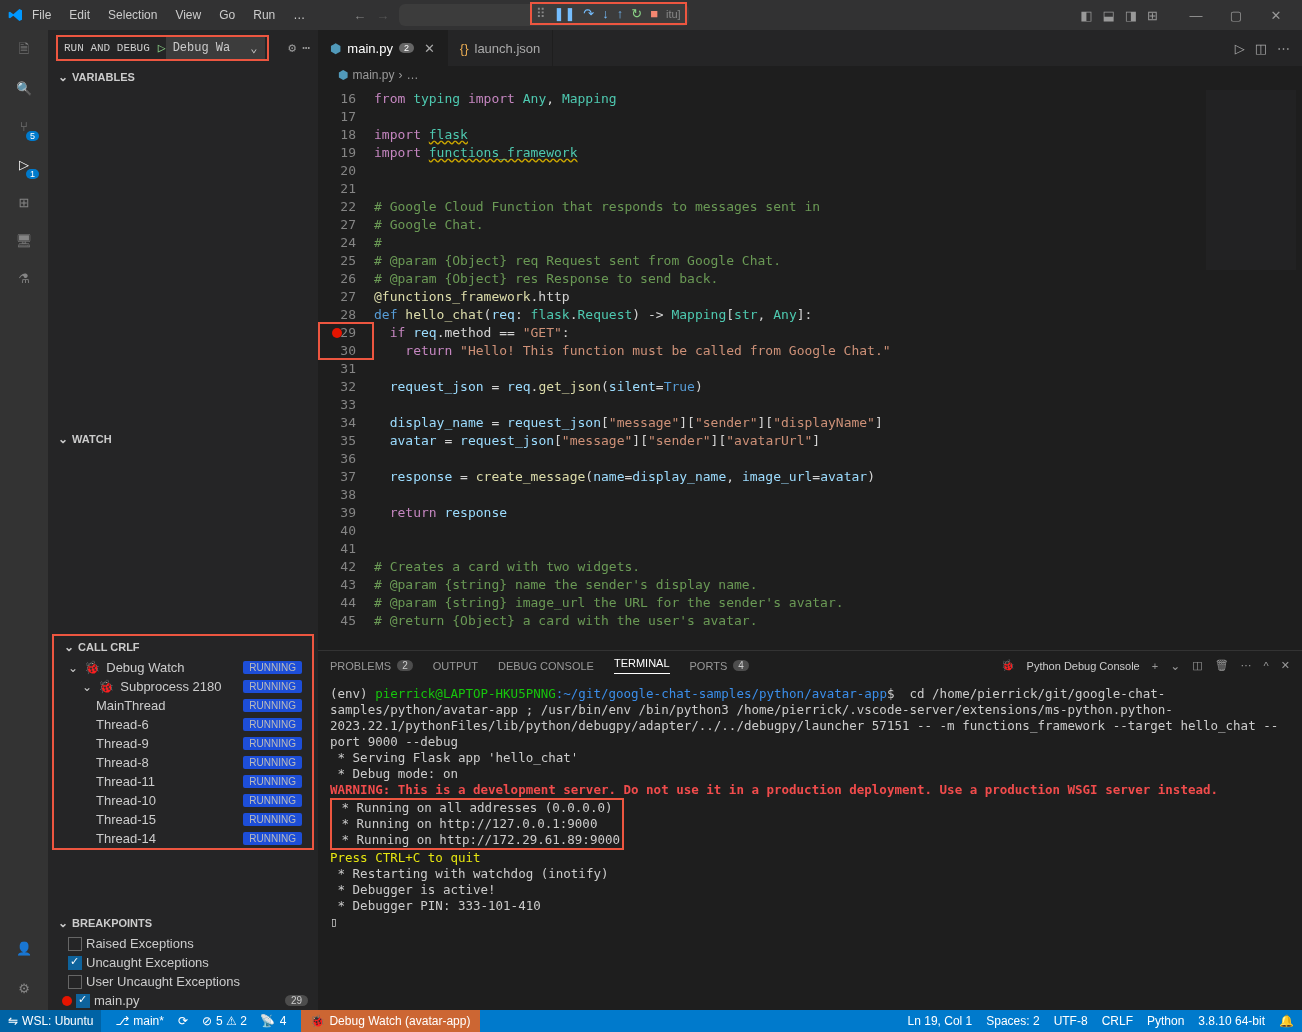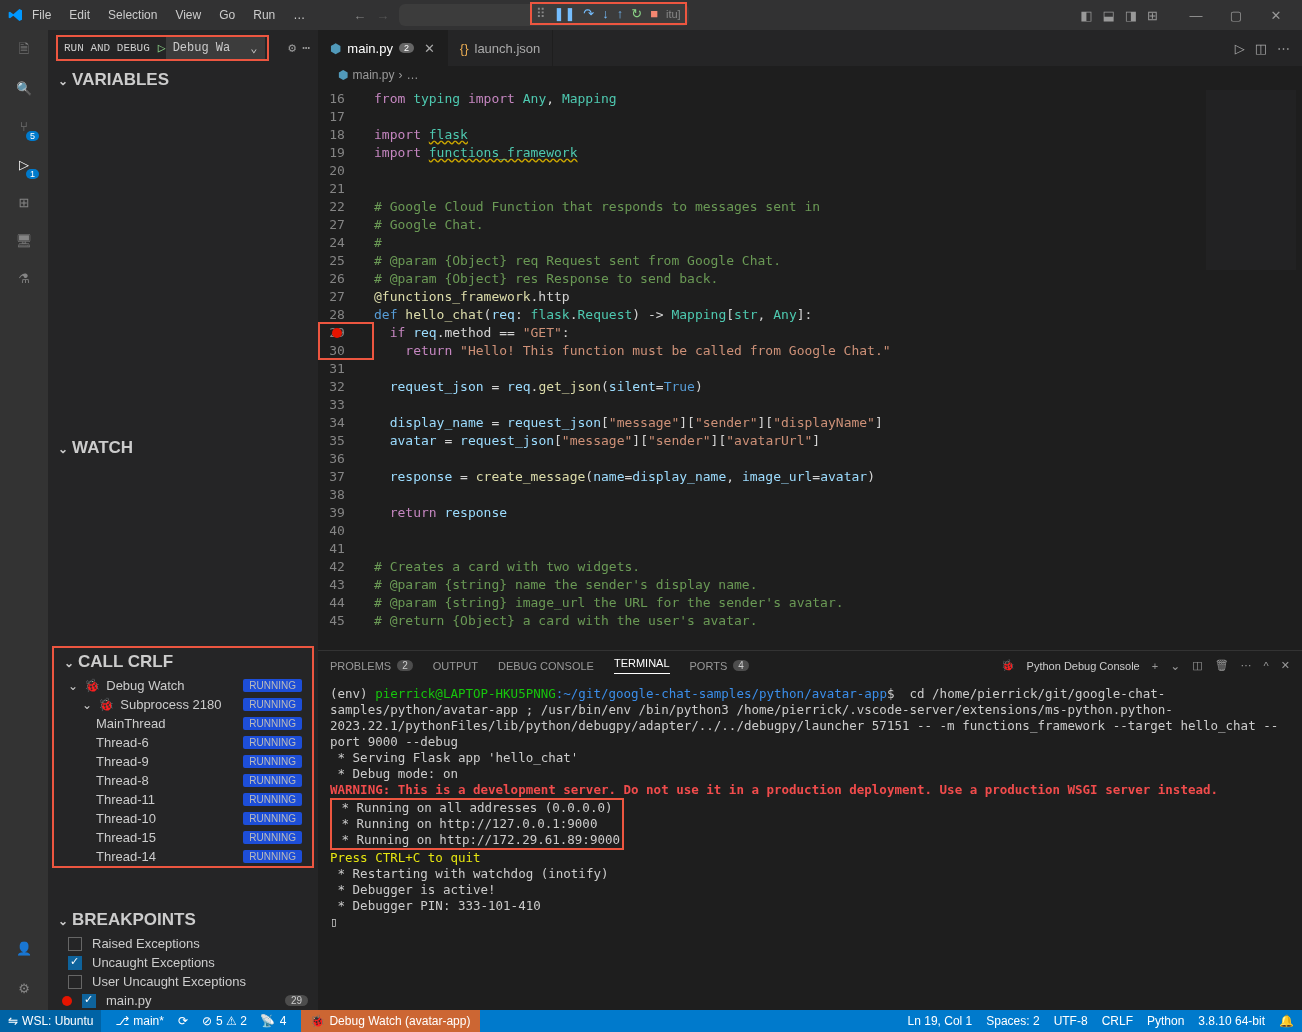--- a/index.html
+++ b/index.html
@@ -20,46 +20,46 @@
 .activitybar .ico.inactive { color: #858585; }
 .activitybar .badge { position: absolute; bottom: -3px; right: -3px; background: #007acc; color: #fff; border-radius: 8px; font-size: 9px; padding: 0 4px; }
 .activitybar .bottom { margin-top: auto; margin-bottom: 10px; display: flex; flex-direction: column; gap: 16px; }
 .sidebar { width: 270px; background: #252526; display: flex; flex-direction: column; }
 .sidebar-header { height: 36px; display: flex; align-items: center; padding: 0 8px; gap: 6px; font-family: Liberation Mono, monospace; }
 .rd-box { border: 2px solid #ed5640; display: flex; align-items: center; height: 26px; padding: 0 2px; }
 .rd-label { font-size: 11px; color: #ccc; padding: 0 4px; }
 .rd-play { color: #89d185; margin-left: 4px; }
 .rd-select { background: #3c3c3c; border: 1px solid #3c3c3c; color: #ccc; font-size: 12px; height: 22px; display: flex; align-items: center; padding: 0 6px; gap: 20px; }
 .sidebar .gear { margin-left: auto; color: #999; }
-.section-hdr { padding: 4px 10px; font-size: 17px; font-weight: 600; color: #ccc; display: flex; align-items: center; gap: 4px; }
+.section-hdr { padding: 4px 10px; font-size: 11px; font-weight: 600; color: #ccc; display: flex; align-items: center; gap: 4px; }
 .section-hdr.bp { margin-top: auto; }
 .section-body { flex-grow: 0; }
 .section-body.vars { height: 340px; }
 .section-body.watch { height: 180px; }
 .call-stack-box { border: 2px solid #ed5640; margin: 4px; }
 .cs-row { display: flex; align-items: center; padding: 2px 10px 2px 14px; font-size: 13px; gap: 6px; }
 .cs-row .pill { margin-left: auto; background: #1d4ed8; color: #bbb; font-size: 10px; padding: 1px 6px; border-radius: 2px; }
 .cs-row.indent1 { padding-left: 28px; }
 .cs-row.indent2 { padding-left: 42px; }
-.bp-row { display: flex; align-items: center; padding: 2px 10px 2px 20px; font-size: 13px; gap: 10px; }
+.bp-row { display: flex; align-items: center; padding: 2px 10px 2px 20px; font-size: 13px; gap: 4px; }
 .cb { width: 14px; height: 14px; border: 1px solid #666; display: inline-block; }
 .cb.checked { background: #0e639c; border-color: #0e639c; position: relative; }
 .cb.checked::after { content: "✓"; color: #fff; font-size: 11px; position: absolute; top: -2px; left: 1px; }
 .bp-dot { width: 10px; height: 10px; border-radius: 50%; background: #e51400; margin-left: -6px; }
 .bp-count { margin-left: auto; background: #4d4d4d; color: #ccc; border-radius: 8px; font-size: 10px; padding: 0 6px; }
 .editor { flex: 1; display: flex; flex-direction: column; background: #1e1e1e; }
 .tabbar { height: 36px; background: #252526; display: flex; align-items: stretch; }
 .tab { display: flex; align-items: center; padding: 0 12px; gap: 6px; font-size: 13px; color: #aaa; border-right: 1px solid #1e1e1e; }
 .tab.active { background: #1e1e1e; color: #fff; }
 .tab .mod { background: #666; border-radius: 7px; font-size: 9px; padding: 0 5px; color: #fff; }
 .tab .close { color: #aaa; margin-left: 4px; }
 .tabbar .right { margin-left: auto; display: flex; align-items: center; gap: 10px; padding-right: 12px; color: #aaa; }
 .breadcrumb { padding: 2px 20px; font-size: 12px; color: #999; display: flex; gap: 4px; align-items: center; }
 .code-area { flex: 1; position: relative; display: flex; overflow: hidden; }
-.gutter { width: 56px; text-align: center; color: #858585; font-family: Consolas, monospace; font-size: 13px; line-height: 18px; padding-top: 6px; }
+.gutter { width: 56px; text-align: right; color: #858585; font-family: Consolas, monospace; font-size: 13px; line-height: 18px; padding-top: 6px; }
 .gutter .ln { padding-right: 18px; position: relative; }
 .gutter .bp-mark { position: absolute; left: 14px; top: 4px; width: 10px; height: 10px; border-radius: 50%; background: #e51400; }
 .bp-highlight-box { position: absolute; left: 0; top: 238px; width: 56px; height: 38px; border: 2px solid #ed5640; pointer-events: none; }
 .code { font-family: Consolas, monospace; font-size: 13px; line-height: 18px; padding-top: 6px; white-space: pre; }
 .k-purple { color: #c586c0; }
 .k-teal { color: #4ec9b0; }
 .k-blue { color: #569cd6; }
 .k-lblue { color: #9cdcfe; }
 .k-str { color: #ce9178; }
 .k-com { color: #6a9955; }

